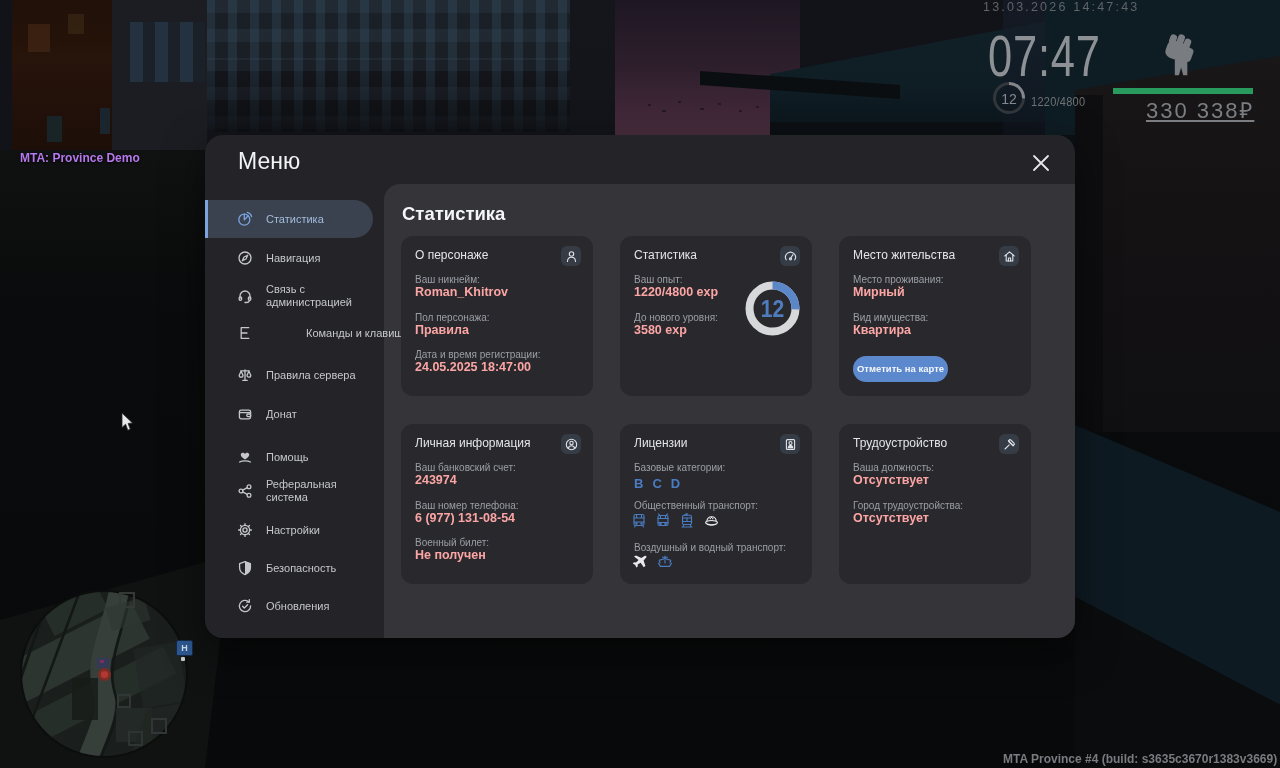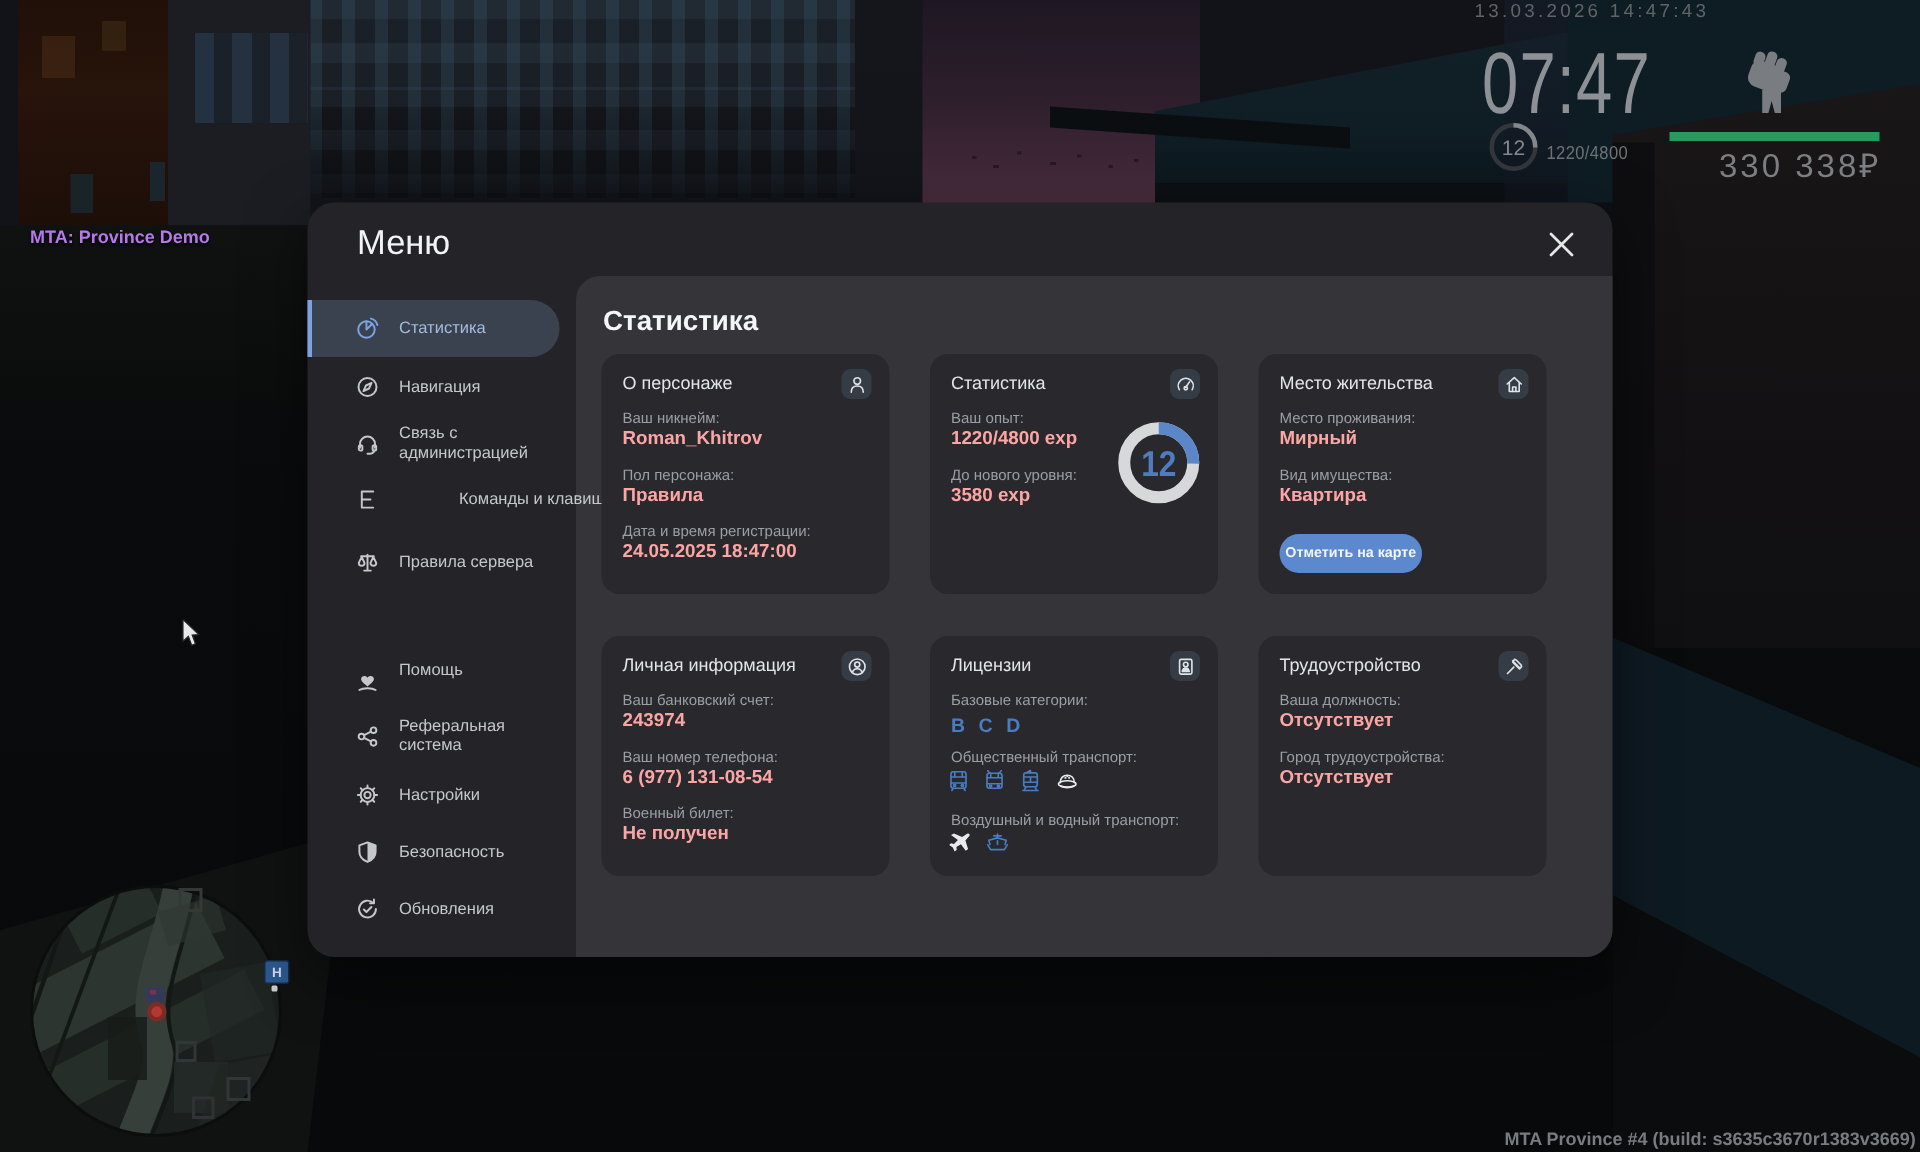--- a/index.html
+++ b/index.html
@@ -75,21 +75,21 @@
 <div class="abs" style="left:988px;top:27px;font-size:58px;color:#8d9196;letter-spacing:1px;transform:scaleX(.75);transform-origin:left top;line-height:1;">07:47</div>
 
 <svg class="abs" style="left:992px;top:81px;" width="34" height="34" viewBox="0 0 34 34">
   <circle cx="17" cy="17" r="14.5" fill="none" stroke="#33373b" stroke-width="3"></circle>
   <circle cx="17" cy="17" r="14.5" fill="none" stroke="#83878c" stroke-width="3" stroke-dasharray="23 68.1" transform="rotate(-90 17 17)"></circle>
   <text x="17" y="22.5" font-size="14" fill="#85898d" text-anchor="middle" font-family="Liberation Sans">12</text>
 </svg>
 <div class="abs" style="left:1031px;top:95px;font-size:12.5px;color:#6d7276;letter-spacing:.3px;transform:scaleX(.88);transform-origin:left top;">1220/4800</div>
 
 <div class="abs" style="left:1113px;top:88px;width:140px;height:6px;background:#299a5e;"></div>
-<div class="abs" style="left:1146px;top:100px;font-size:22px;color:#7b7f83;letter-spacing:2px;transform:scaleX(1);transform-origin:left top;line-height:1;">330 338₽</div>
+<div class="abs" style="left:1146px;top:100px;font-size:22px;color:#7b7f83;letter-spacing:2px;transform:scaleX(1);transform-origin:left top;line-height:1;text-decoration:underline;">330 338₽</div>
 
 <svg class="abs" style="left:1162px;top:28px;" width="37" height="52" viewBox="0 0 26 33">
   <g transform="rotate(20 13 14)" fill="#797d81">
     <rect x="3" y="5" width="4.8" height="7" rx="2.2"></rect>
     <rect x="8.2" y="3" width="4.8" height="8" rx="2.2"></rect>
     <rect x="13.4" y="4.4" width="4.8" height="7.6" rx="2.2"></rect>
     <rect x="3" y="8.8" width="16.8" height="12.6" rx="4.5"></rect>
     <rect x="16.4" y="10" width="5.6" height="10" rx="2.7"></rect>
   </g>
   <path d="M9 20.5 H17.8 V31.5 h-2.9 l-1.5-5.6 -1.5 5.6 H9 Z" fill="#797d81"></path>
@@ -193,21 +193,31 @@
     <div class="si" style="top:225px;">
         <span class="sic">
           <svg width="16" height="16" viewBox="0 0 16 16" fill="none" stroke="#c5c7cb" stroke-width="1.3" stroke-linecap="round" stroke-linejoin="round">
             <path d="M8 2.8 V12.8 M3.8 3.8 H12.2 M5.8 13.4 h4.4"></path>
             <path d="M2.2 8.3 a1.9 1.9 0 0 0 3.8 0 L4.1 4.2 Z"></path>
             <path d="M10 8.3 a1.9 1.9 0 0 0 3.8 0 L11.9 4.2 Z"></path>
           </svg>
         </span>
         <span class="sit">Правила сервера</span>
       </div>
-    <div class="si" style="top:297px;align-items:flex-end;">
+    <div class="si" style="top:263.5px;">
+        <span class="sic">
+          <svg width="16" height="16" viewBox="0 0 16 16" fill="none" stroke="#c5c7cb" stroke-width="1.3" stroke-linecap="round" stroke-linejoin="round">
+            <rect x="2.4" y="4.2" width="11.2" height="8.6" rx="1.8"></rect>
+            <path d="M2.4 6.6 H13.6"></path>
+            <rect x="9.8" y="8" width="3.8" height="2.6" rx="1"></rect>
+          </svg>
+        </span>
+        <span class="sit">Донат</span>
+      </div>
+    <div class="si" style="top:307px;">
         <span class="sic">
           <svg width="16" height="16" viewBox="0 0 16 16" fill="none" stroke="#c5c7cb" stroke-width="1.3" stroke-linecap="round" stroke-linejoin="round">
             <path d="M8 4.9 C7.1 3.2 4.4 3.3 3.8 5.2 C3.3 6.9 5.6 8.8 8 10.6 C10.4 8.8 12.7 6.9 12.2 5.2 C11.6 3.3 8.9 3.2 8 4.9 Z" fill="#c5c7cb" stroke="none"></path>
             <path d="M2.6 13 c2.4-1.6 8.4-1.6 10.8 0"></path>
           </svg>
         </span>
         <span class="sit">Помощь</span>
       </div>
     <div class="si" style="top:333.5px;height:44px;">
         <span class="sic" style="line-height:44px;">

